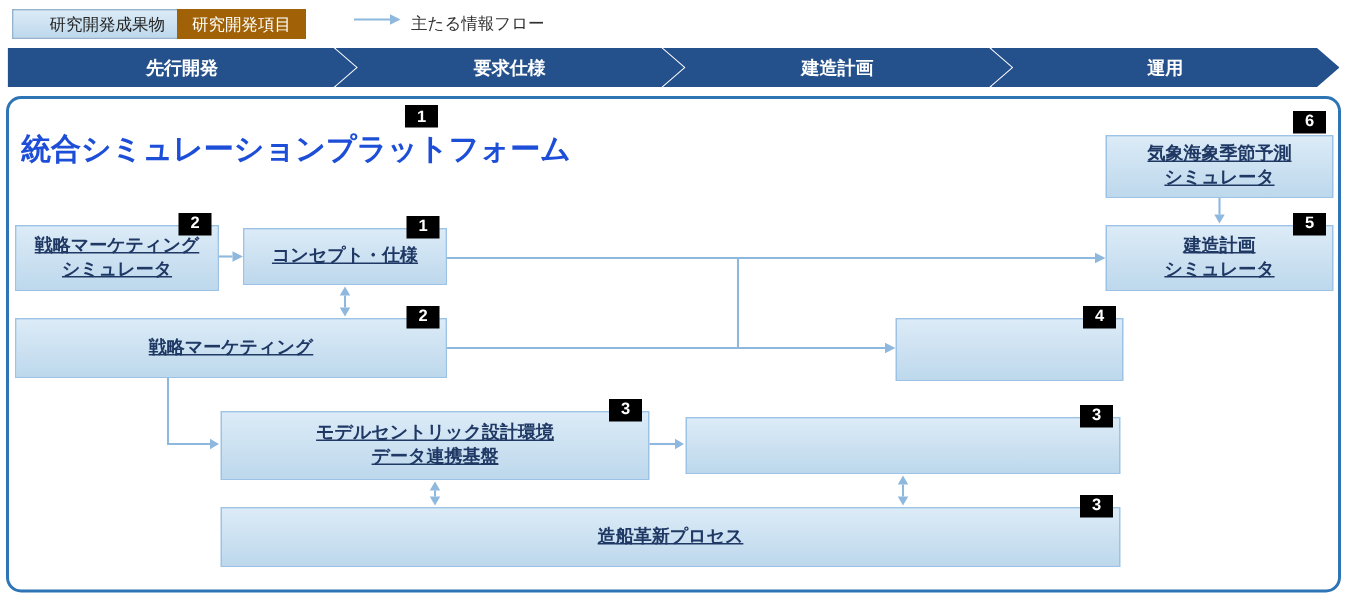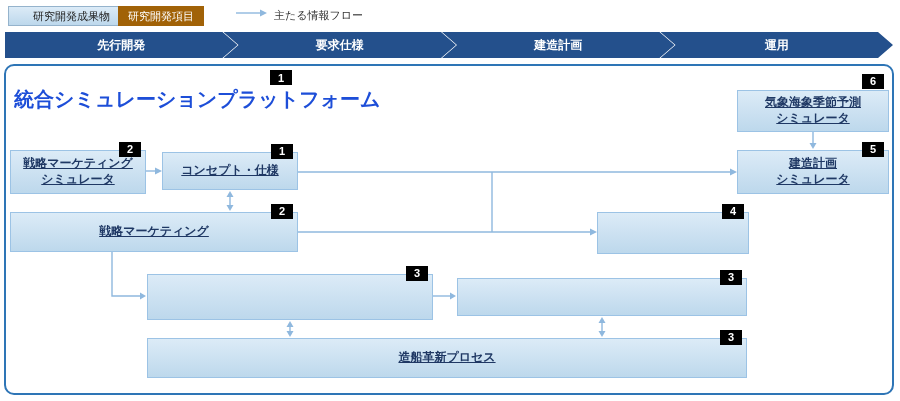--- a/index.html
+++ b/index.html
@@ -130,20 +130,22 @@
     <div class="node" style="left:4px; top:146px; width:288px; height:40px;">
       <span class="node-label">戦略マーケティング</span>
       <span class="badge">2</span>
     </div>
 
     <div class="node" style="left:591px; top:146px; width:152px; height:42px;">
       <span class="badge">4</span>
     </div>
 
     <div class="node" style="left:141px; top:208px; width:286px; height:46px;">
+      <span class="node-label">モデルセントリック設計環境
+データ連携基盤</span>
       <span class="badge">3</span>
     </div>
 
     <div class="node" style="left:451px; top:212px; width:290px; height:38px;">
       <span class="badge">3</span>
     </div>
 
     <div class="node" style="left:141px; top:272px; width:600px; height:40px;">
       <span class="node-label">造船革新プロセス</span>
       <span class="badge">3</span>

